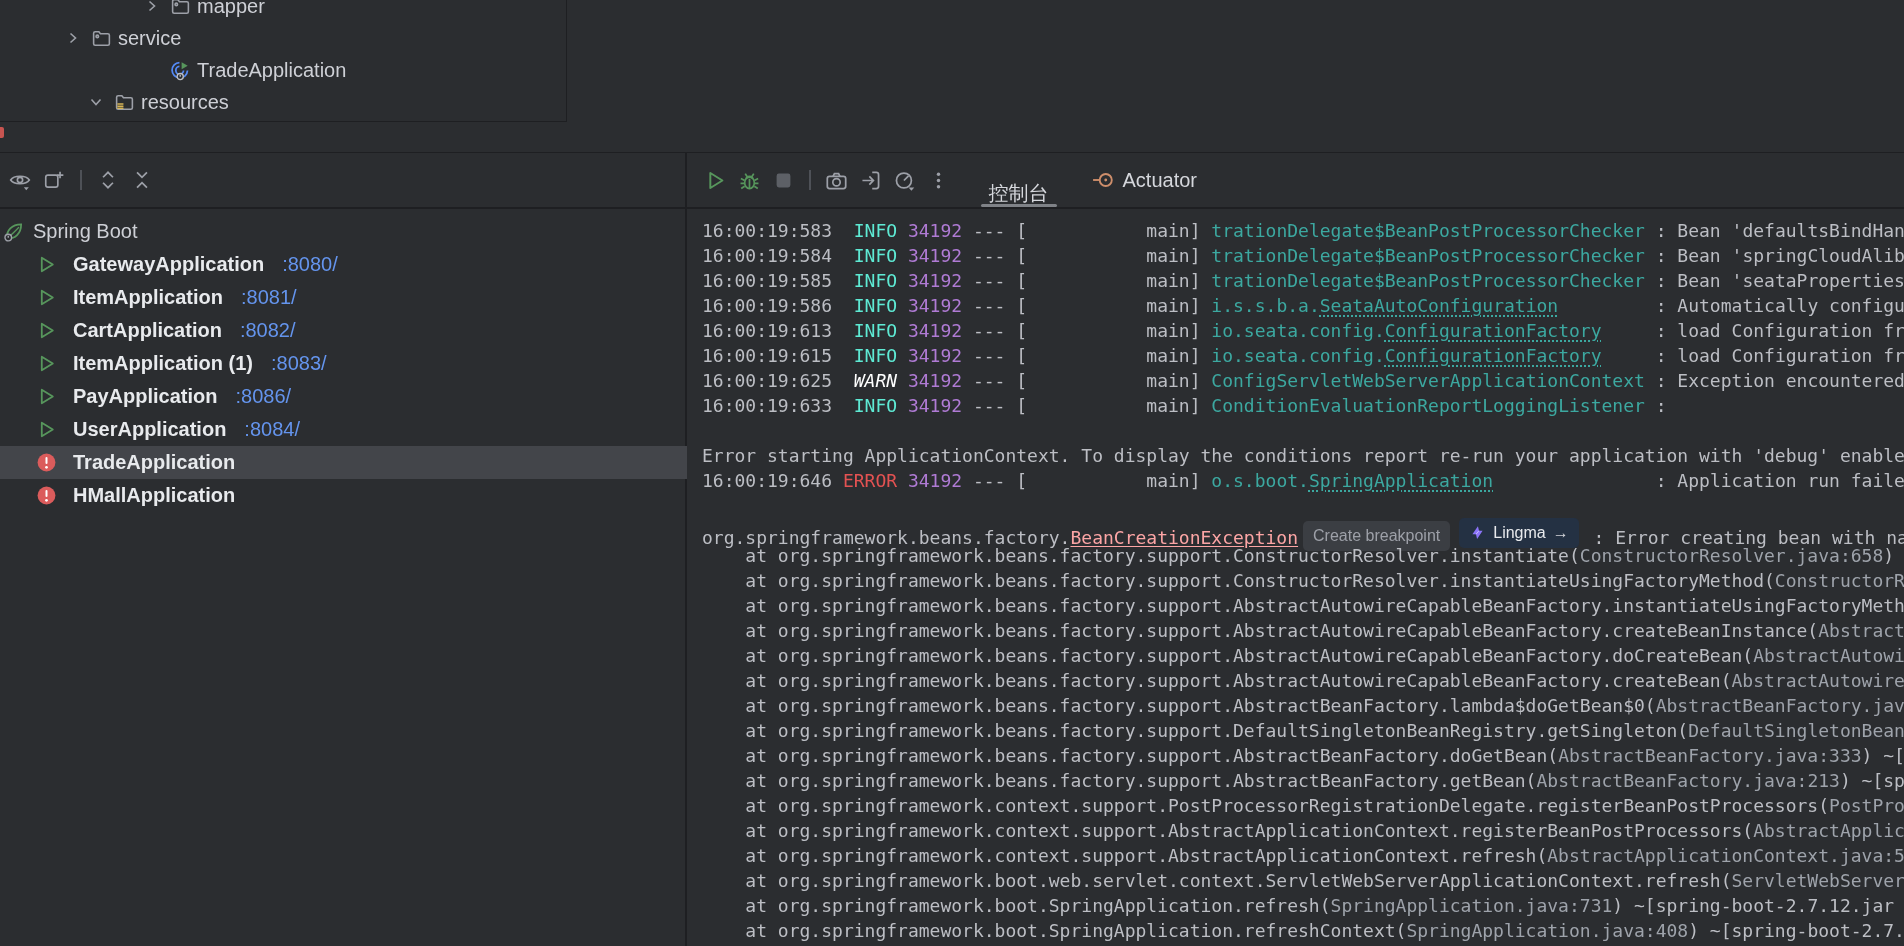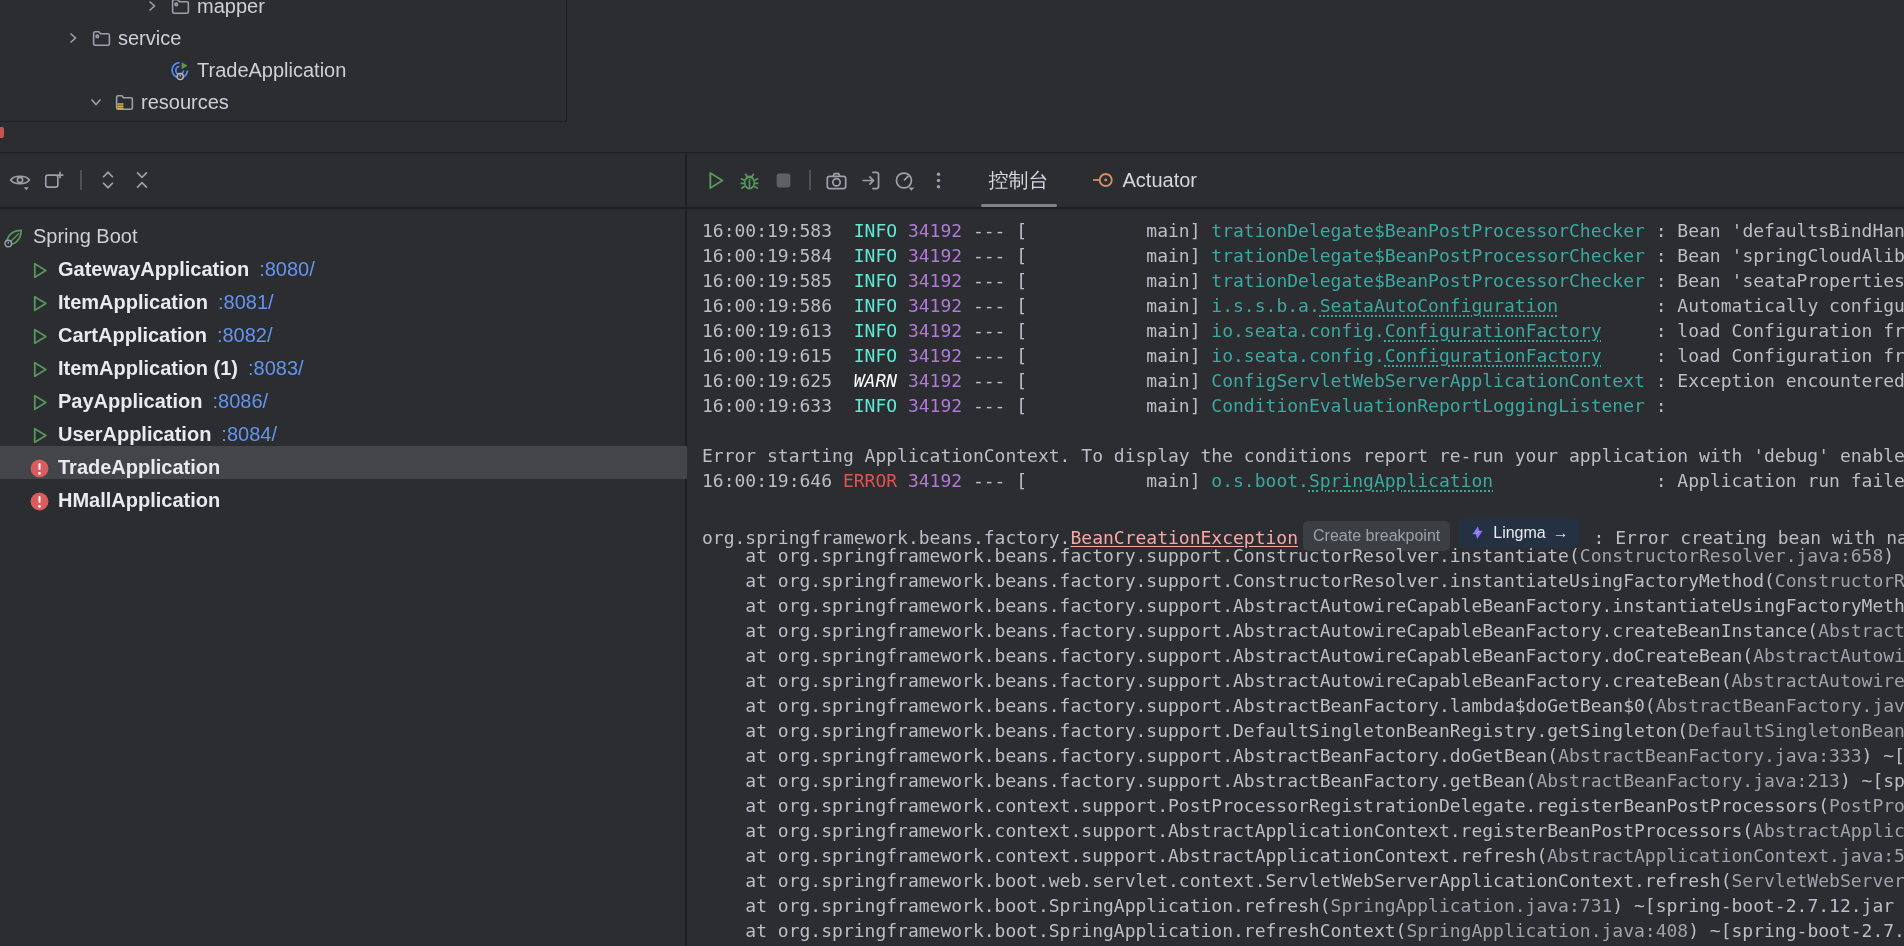--- a/index.html
+++ b/index.html
@@ -17,24 +17,24 @@
   .tree-row .icon{display:inline-flex;width:22px;height:22px;align-items:center;justify-content:center;flex:0 0 auto;}
   .red-mark{left:0;top:127px;width:4px;height:11px;background:#c75450;border-radius:0 2px 2px 0;}
   .hline-top{left:0;top:152px;width:1904px;height:1.5px;background:#1e1f22;}
   .hline-toolbar{left:0;top:207px;width:1904px;height:1.5px;background:#1e1f22;z-index:3;}
   
   .services-panel{left:0;top:153px;width:685px;height:793px;background:#2b2d30;border-right:2px solid #1e1f22;}
   .sv-toolbar{position:absolute;left:0;top:0;width:100%;height:54px;display:flex;align-items:center;padding-left:5px;box-sizing:border-box;gap:4px;}
   .tb-btn{width:30px;height:30px;display:flex;align-items:center;justify-content:center;border-radius:4px;}
   .tb-div{width:1.5px;height:20px;background:#4e5157;margin:0 7px;}
   .sv-tree{position:absolute;left:0;top:62px;width:100%;}
-  .sv-row{height:33px;display:flex;align-items:flex-end;gap:8px;font-size:20px;color:#ced0d6;position:relative;}
+  .sv-row{height:33px;display:flex;align-items:center;gap:8px;font-size:20px;color:#ced0d6;position:relative;}
   .sv-row .icon{display:inline-flex;width:22px;height:22px;align-items:center;justify-content:center;flex:0 0 auto;}
   .sv-root{padding-left:3px;}
-  .sv-app{padding-left:28px;}
+  .sv-app{padding-left:35px;gap:16px;}
   .sv-app .app-name{color:#e8eaed;font-weight:700;}
   .sv-app .app-port{color:#6494ed;margin-left:2px;}
   .sv-row.selected{background:#43454a;width:666px;border-radius:0 9px 9px 0;}
   
   .console-panel{left:687px;top:153px;width:1217px;height:793px;background:#2b2d30;}
   .c-toolbar{position:absolute;left:0;top:0;width:100%;height:54px;display:flex;align-items:center;padding-left:13px;box-sizing:border-box;gap:4px;}
   .tab{height:54px;display:flex;align-items:center;gap:9px;position:relative;font-size:20px;color:#d5d7dc;padding:0 4px;}
   .tab.selected::after{content:"";position:absolute;left:-4px;right:-4px;bottom:0;height:3.5px;background:#7f8287;border-radius:2px;}
   .tab .icon{display:inline-flex;width:22px;height:22px;}
   
@@ -317,21 +317,21 @@
         <span class="icon" style="display: inline-flex; align-items: center; justify-content: center;">
           <svg viewBox="0 0 20 20" width="23" height="23">
             <g fill="#9da0a8">
               <circle cx="10" cy="4.5" r="1.5"></circle>
               <circle cx="10" cy="10" r="1.5"></circle>
               <circle cx="10" cy="15.5" r="1.5"></circle>
             </g>
           </svg>
         </span>
       </div>
-      <div class="tab selected" style="margin-left: 27px;">
+      <div class="tab selected" style="margin-left: 27px; align-items: flex-end;">
         <span>控制台</span>
       </div>
       <div class="tab" style="margin-left: 31px;">
         <span class="icon" style="display: inline-flex; align-items: center; justify-content: center;">
           <svg viewBox="0 0 20 20" width="22" height="22">
             <g stroke="#ce8e6b" fill="none" stroke-width="1.7">
               <path d="M1 10 H6.5"></path>
               <circle cx="12.5" cy="10" r="5.5"></circle>
             </g>
             <circle cx="12.5" cy="10" r="1.3" fill="#ce8e6b"></circle>

